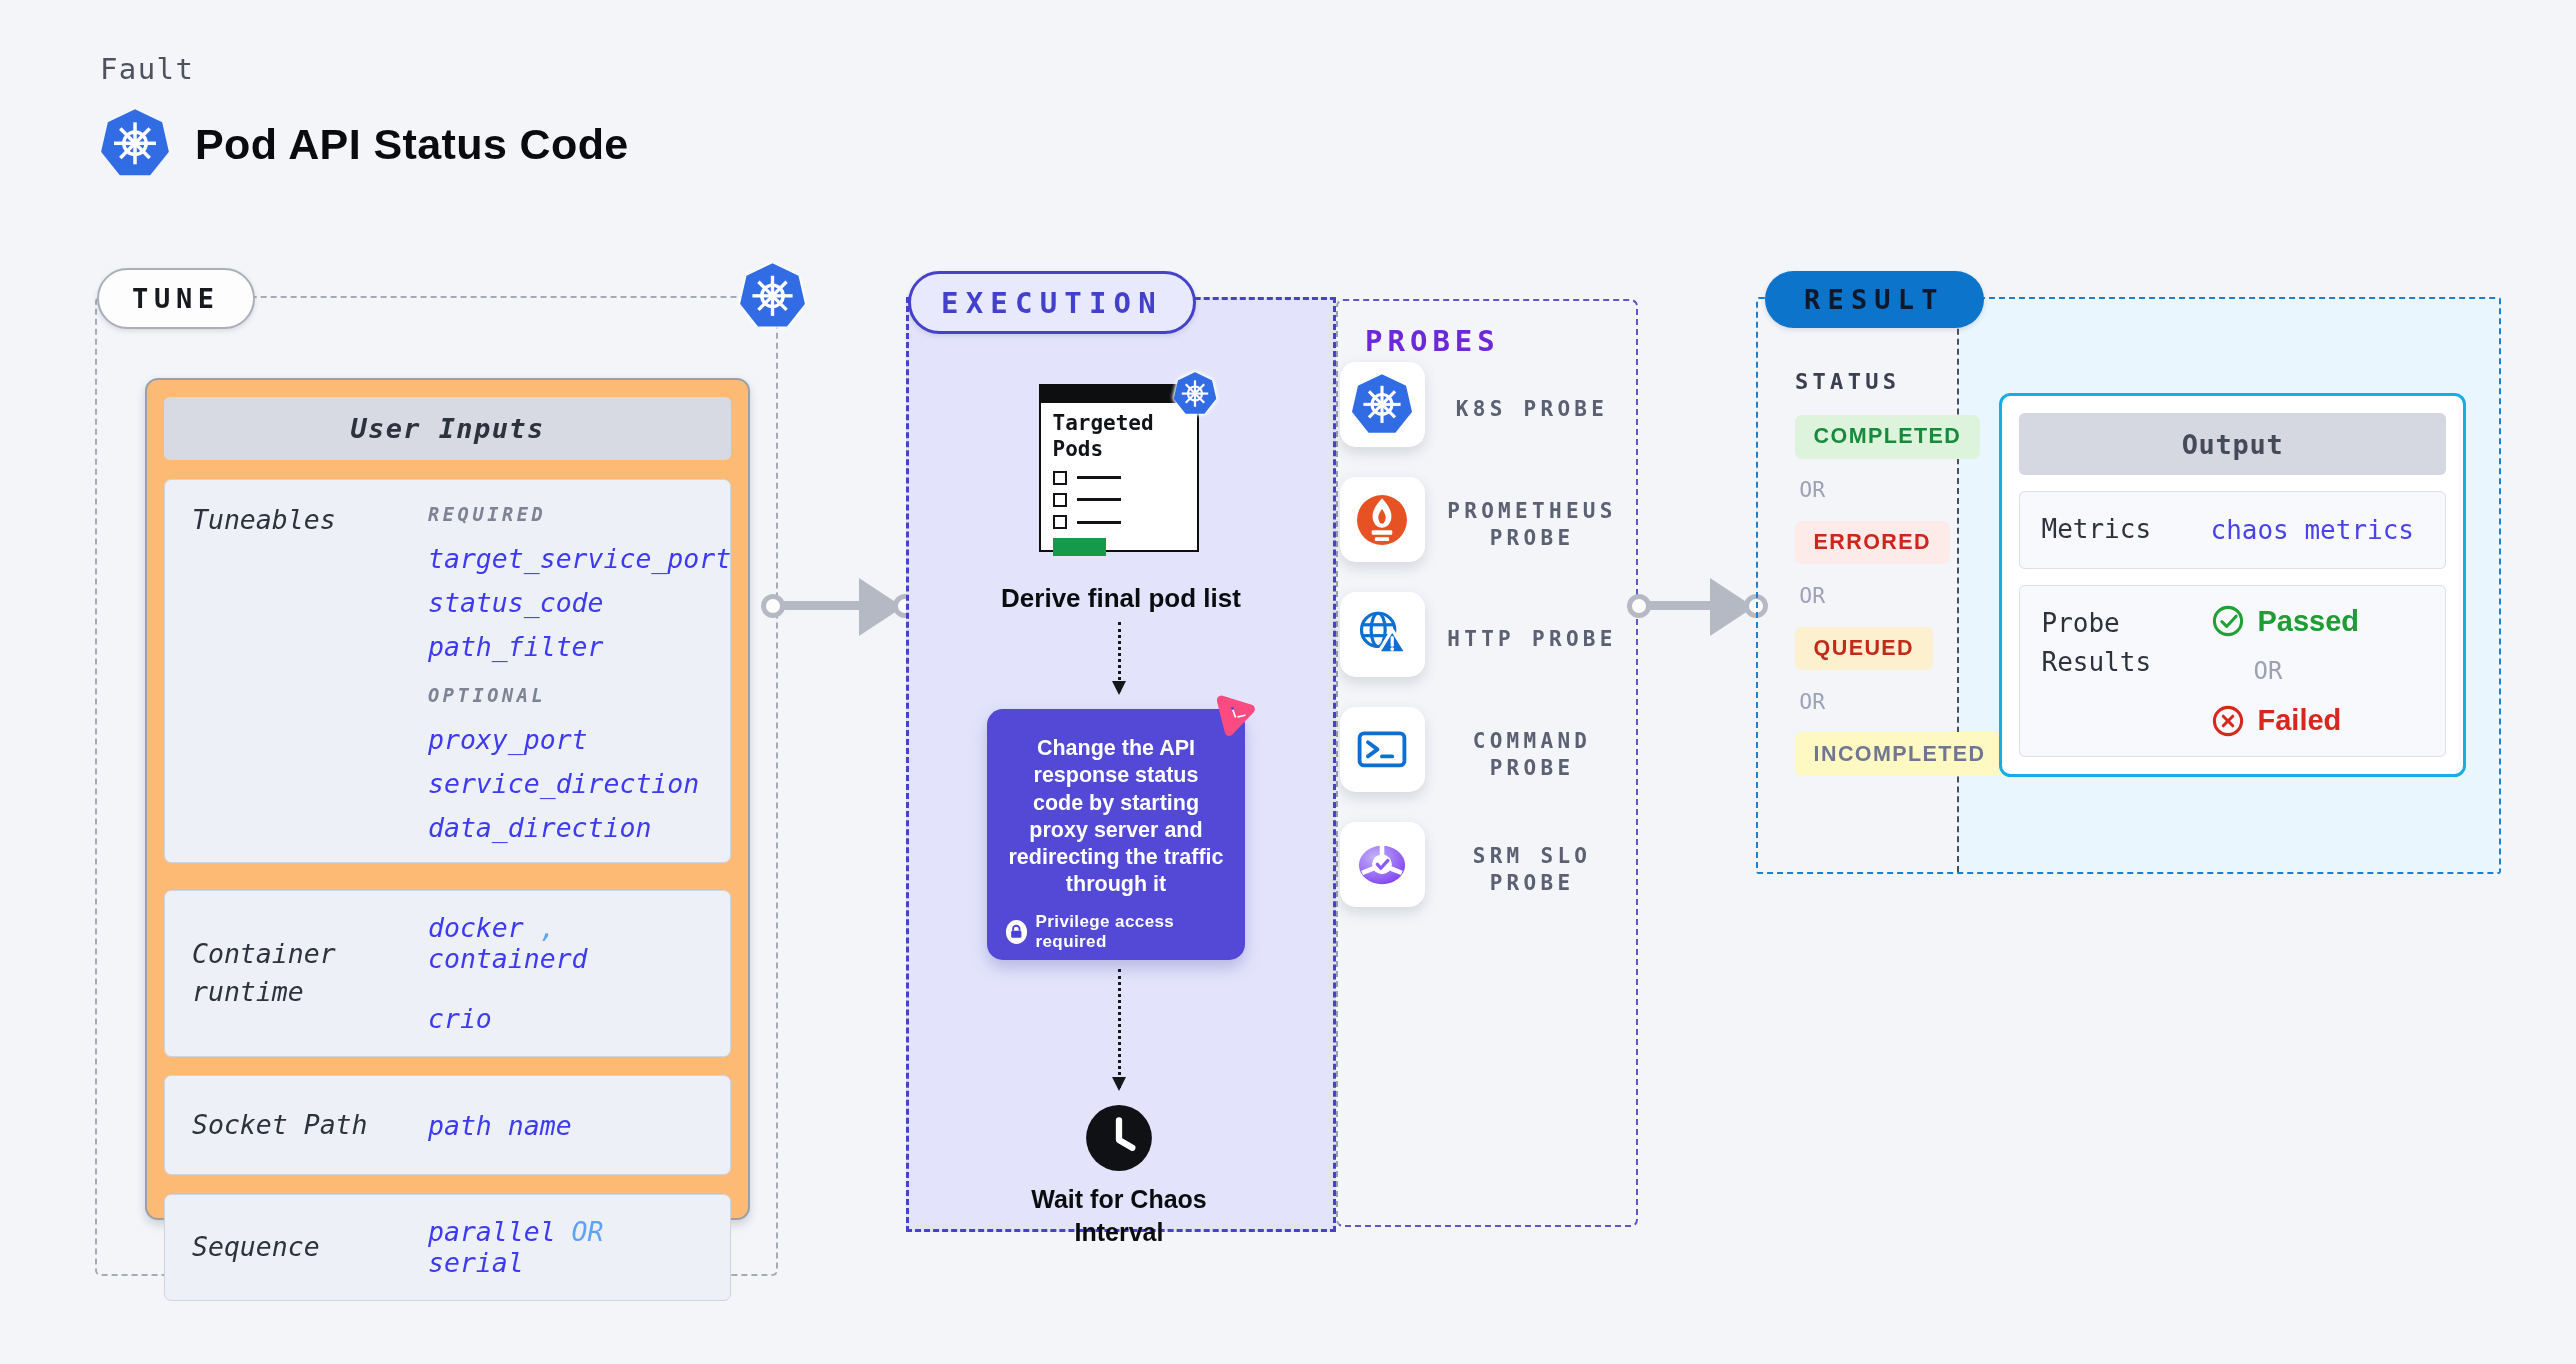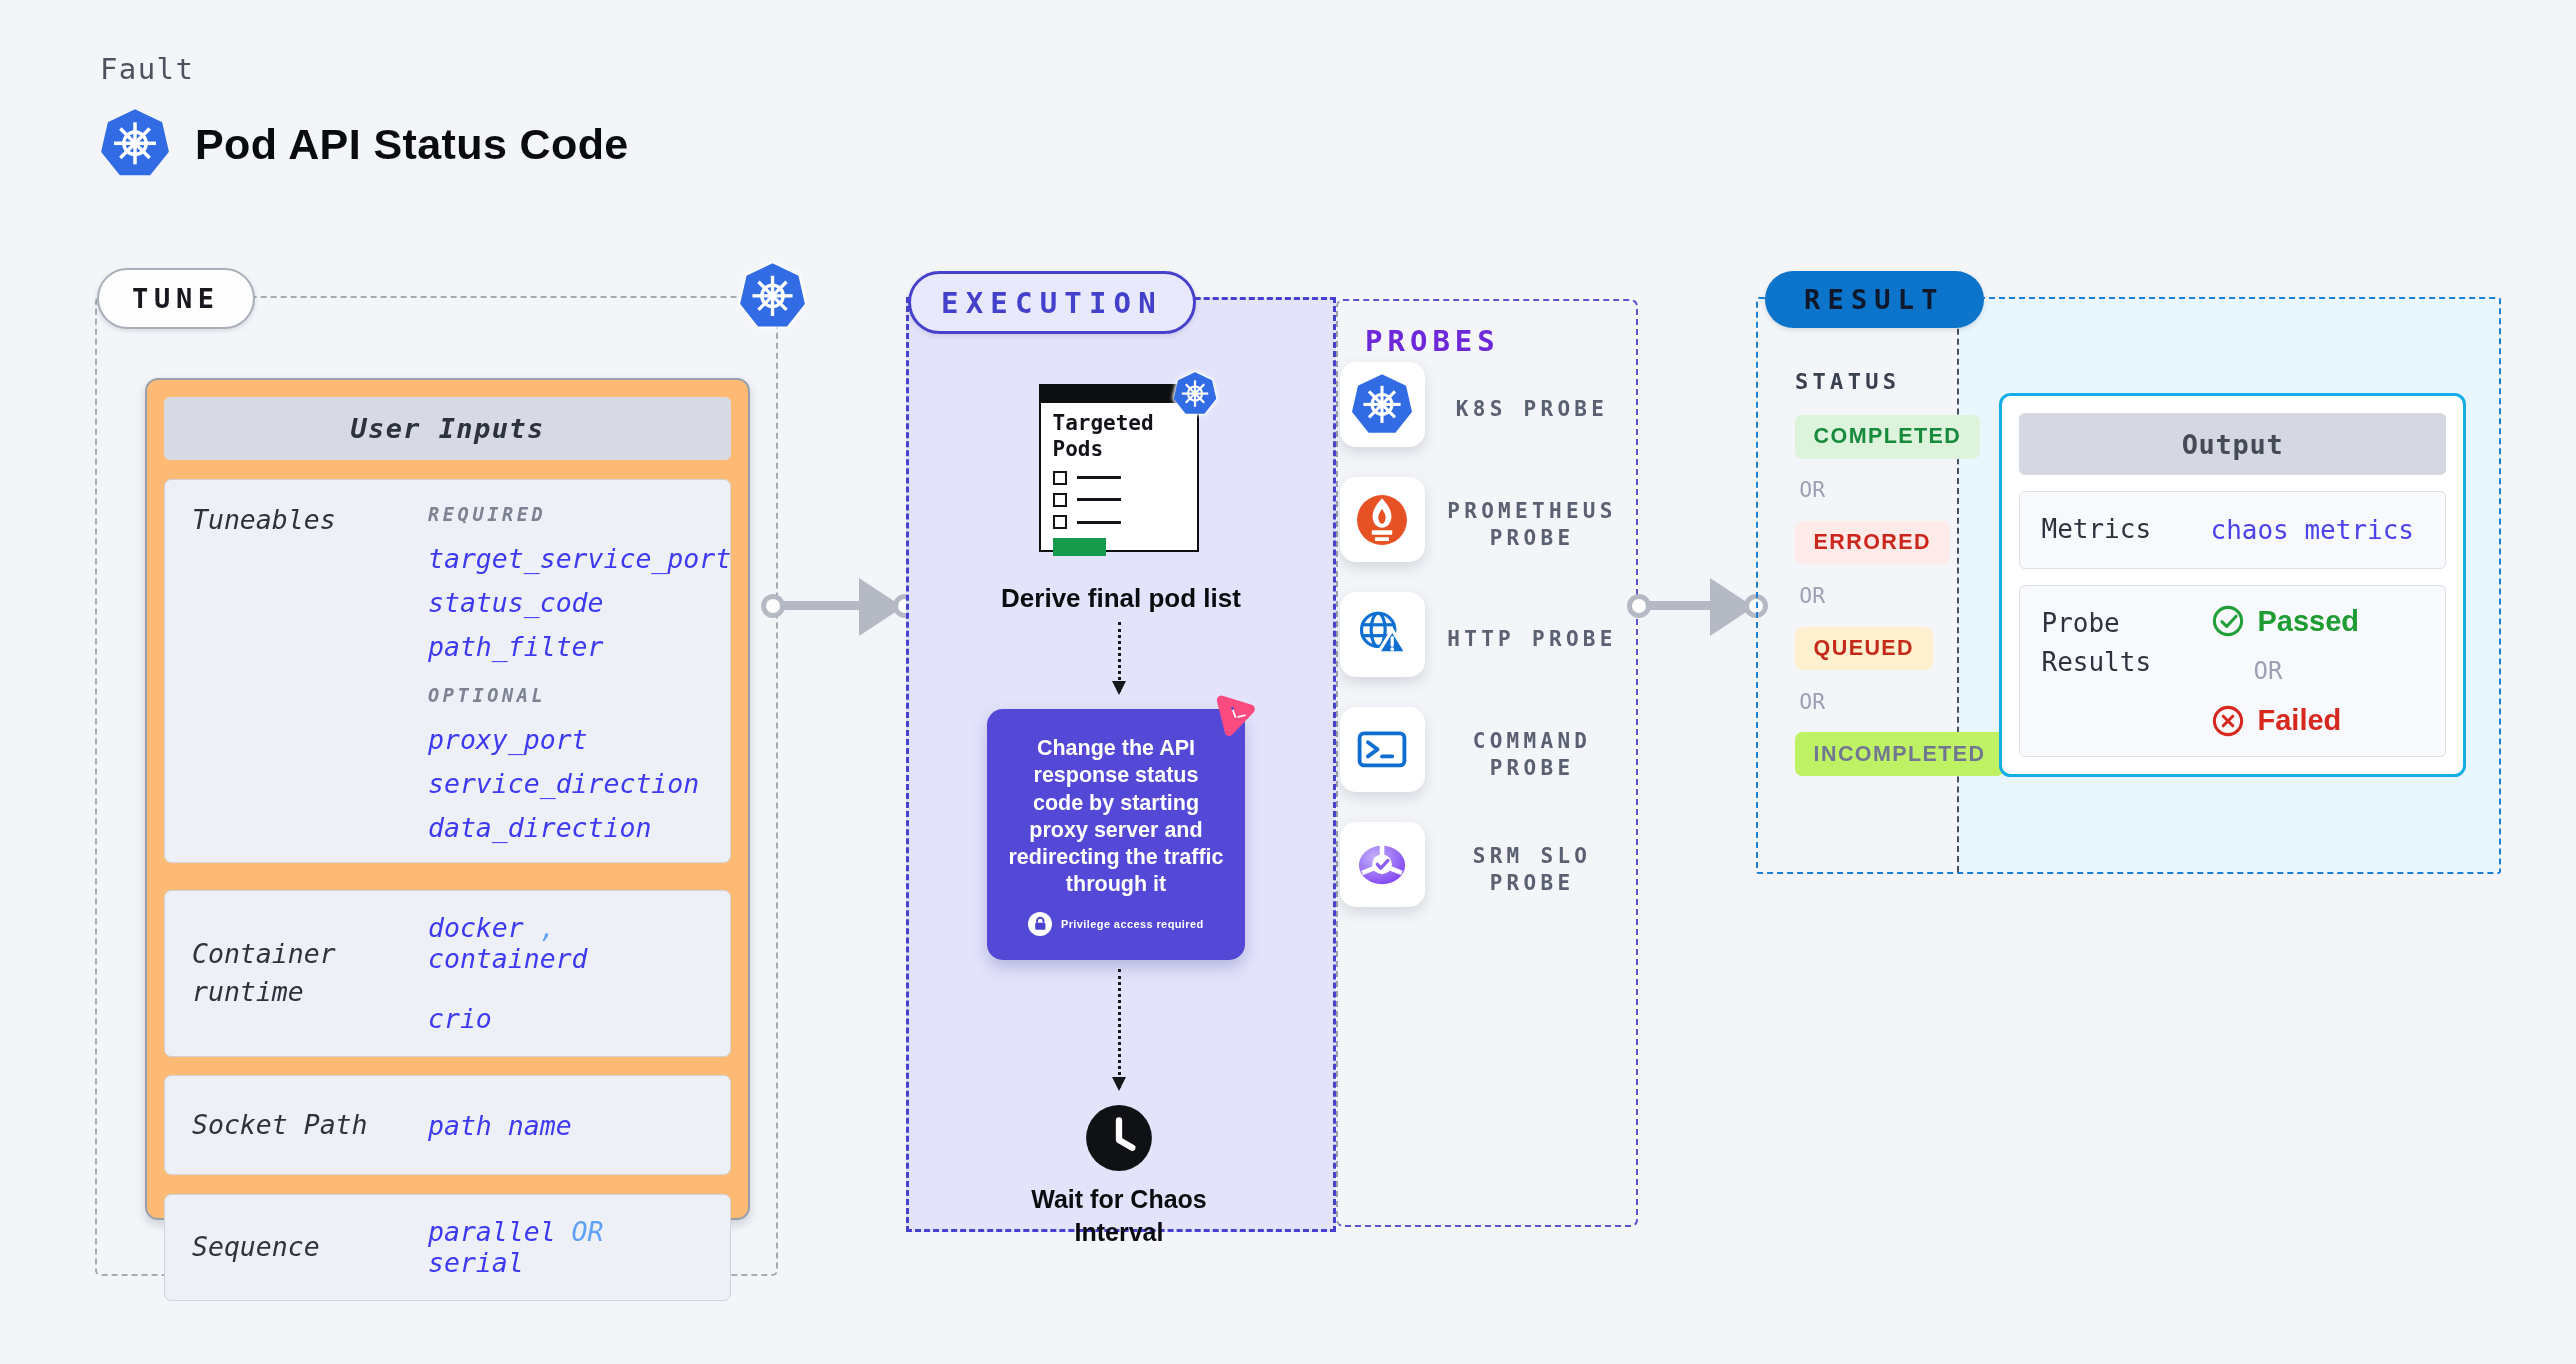--- a/index.html
+++ b/index.html
@@ -73,39 +73,39 @@
 
   .flow-caption{font-weight:bold;font-size:26px;color:#0b0c0f;text-align:center;line-height:1.3;}
 
   
   .action-card{width:258px;height:251px;background:#5349d6;border-radius:15.8px;box-sizing:border-box;
                padding:26px 18.6px 0;box-shadow:0 7.2px 15.8px rgba(60,55,160,.25);}
   .action-text{color:#fff;font-weight:bold;font-size:21.5px;line-height:1.27;text-align:center;}
   .priv-row{display:flex;align-items:center;justify-content:center;gap:8.6px;margin-top:13px;}
   .priv-circle{width:24px;height:24px;background:#fff;border-radius:50%;
                display:flex;align-items:center;justify-content:center;}
-  .priv-text{color:#fff;font-size:11px;font-weight:600;letter-spacing:0.4px;}
+  .priv-text{color:#fff;font-size:17px;font-weight:600;letter-spacing:0.4px;}
 
   
   .probes-head{font-size:29px;font-weight:bold;color:#6d28d9;letter-spacing:5px;}
   .probes-list{display:flex;flex-direction:column;gap:30px;align-items:center;width:215px;}
   .probe-item{display:flex;flex-direction:row;align-items:center;}
   .probe-card{width:85px;height:85px;background:#fff;border-radius:15.8px;
               box-shadow:0 5.7px 13px rgba(60,70,90,.16);display:flex;align-items:center;justify-content:center;}
   .probe-label{margin-top:10px;font-size:21px;font-weight:600;color:#5b6172;letter-spacing:4.3px;
                text-align:center;line-height:1.25;width:215px;}
 
   
   .status-head{font-size:22px;font-weight:bold;color:#3b4050;letter-spacing:4.3px;}
   .status-badge{display:inline-block;padding:9.3px 18.6px;border-radius:7.2px;font-size:21.5px;
                 font-weight:bold;letter-spacing:1.4px;font-family:"Liberation Sans",sans-serif;}
   .s-completed{background:#ddf3dc;color:#188a3c;}
   .s-errored{background:#fcebe8;color:#cc271c;}
   .s-queued{background:#fcf0ce;color:#c42a1a;}
-  .s-incompleted{background:#bef264;color:#717791;}
+  .s-incompleted{background:#fef9c3;color:#717791;}
   .or-label{font-size:21.5px;color:#9ca1b4;margin:18.6px 0 18.6px 4.3px;}
 
   .output-card{width:467px;background:#fff;border:3.6px solid #15ade5;border-radius:11.5px;
                padding:17px;box-sizing:border-box;}
   .output-head{height:62px;background:#d6d8e1;border-radius:5.7px;display:flex;align-items:center;
                justify-content:center;font-size:27px;font-weight:600;color:#454a59;letter-spacing:0.7px;}
   .out-row{margin-top:15.8px;background:#f8f9fc;border:1.4px solid #dbdee5;border-radius:5.7px;
            padding:18.6px 21.5px;display:flex;box-sizing:border-box;}
   .out-label{width:169px;min-width:169px;font-size:26px;color:#2e323d;line-height:1.5;}
   .out-val{font-size:26px;color:#4b42ea;}

